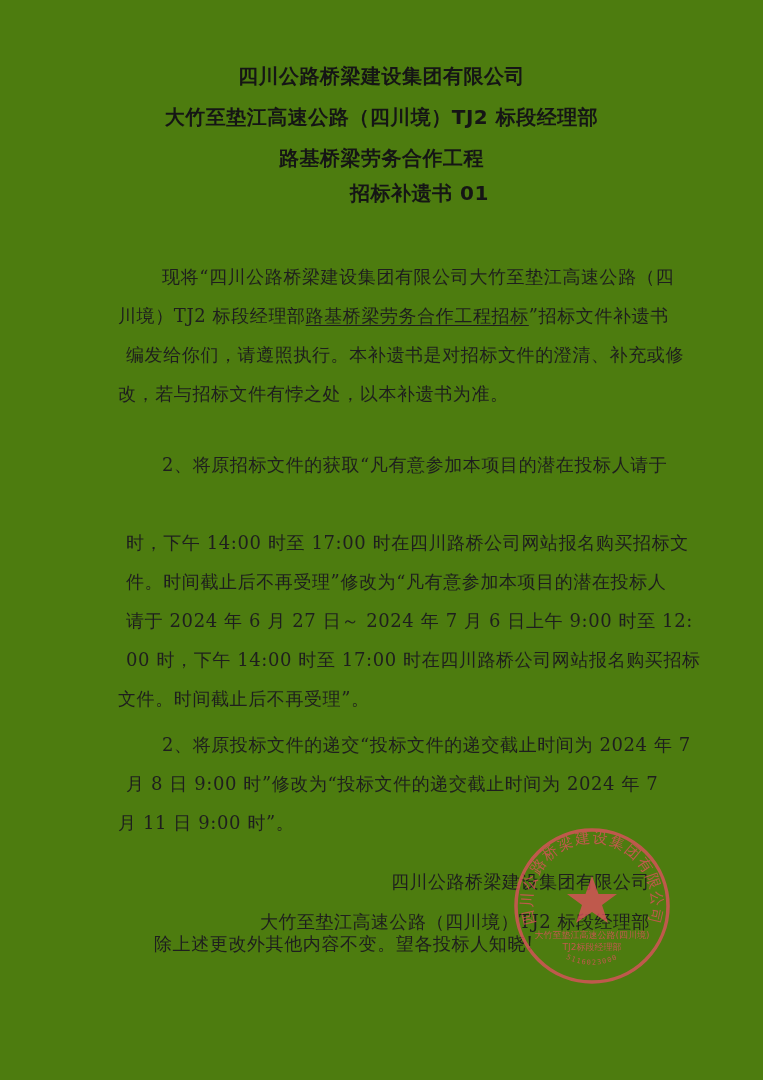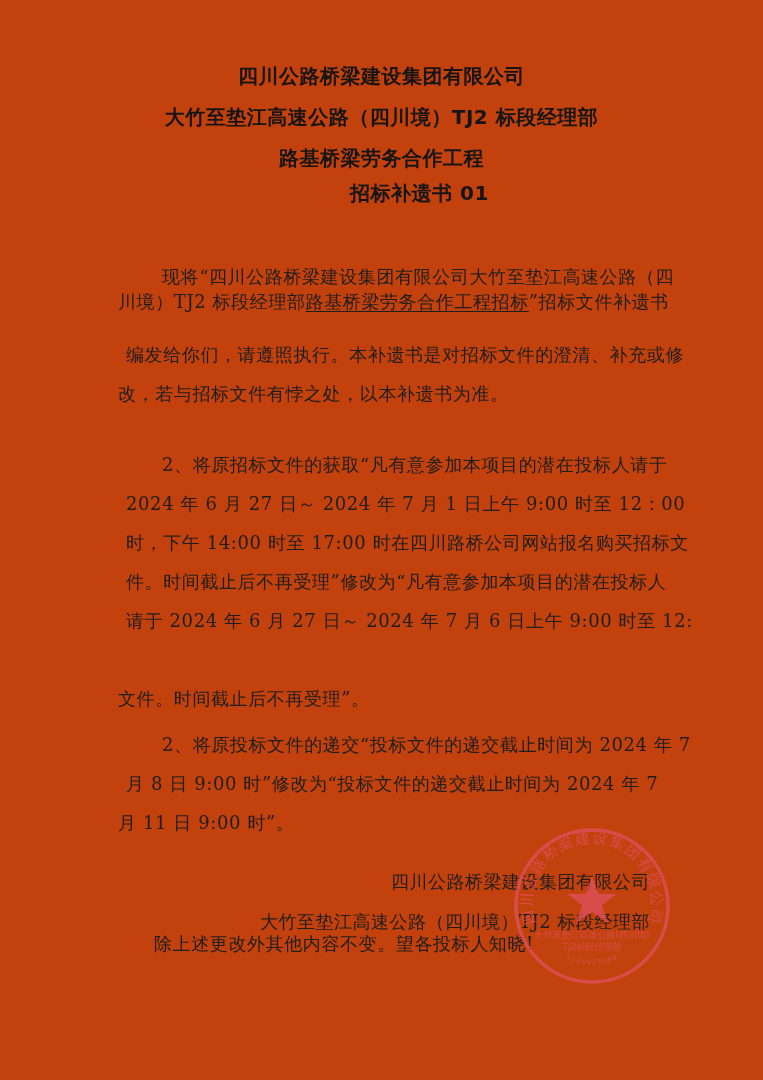--- a/index.html
+++ b/index.html
@@ -12,21 +12,21 @@
       height: 1080px;
       position: relative;
       overflow: hidden;
       color: #1a1a1a;
       font-family: "DejaVu Serif", "Liberation Serif", serif;
     }
     .page {
       position: absolute;
       left: 0; top: 0;
       width: 763px; height: 1080px;
-      background: #c2410c;
+      background: #4d7c0f;
     }
     .title {
       position: absolute;
       left: 0;
       width: 763px;
       text-align: center;
       font-family: "DejaVu Sans", "Liberation Sans", sans-serif;
       font-weight: bold;
       font-size: 20px;
       letter-spacing: 0.5px;
@@ -85,31 +85,31 @@
 
 <div class="page">
 
   <div class="title t1">四川公路桥梁建设集团有限公司</div>
   <div class="title t2">大竹至垫江高速公路（四川境）TJ2 标段经理部</div>
   <div class="title t3">路基桥梁劳务合作工程</div>
   <div class="title t4">招标补遗书 01</div>
 
 
   <div class="line indent justify-fill" style="top:263px; width:496px;">现将“四川公路桥梁建设集团有限公司大竹至垫江高速公路（四</div>
-  <div class="line" style="top:288px;text-align:right;">
+  <div class="line" style="top:302px;text-align:right;">
     <span>川境）TJ2 标段经理部</span><span class="u">路基桥梁劳务合作工程招标</span><span>”招标文件补遗书</span>
   </div>
   <div class="line justify-fill" style="top:341px;">编发给你们，请遵照执行。本补遗书是对招标文件的澄清、补充或修</div>
   <div class="line" style="top:380px;">改，若与招标文件有悖之处，以本补遗书为准。</div>
 
   <div class="line indent justify-fill" style="top:451px; width:496px;">2、将原招标文件的获取“凡有意参加本项目的潜在投标人请于</div>
-  <div class="line justify-fill" style="top:490px;">2024 年 6 月 27 日～ 2024 年 7 月 1 日上午 9:00 时至 12：00</div>
   <div class="line justify-fill" style="top:529px;">时，下午 14:00 时至 17:00 时在四川路桥公司网站报名购买招标文</div>
   <div class="line justify-fill" style="top:568px;">件。时间截止后不再受理”修改为“凡有意参加本项目的潜在投标人</div>
   <div class="line justify-fill" style="top:607px;">请于 2024 年 6 月 27 日～ 2024 年 7 月 6 日上午 9:00 时至 12:</div>
+  <div class="line justify-fill" style="top:646px;">00 时，下午 14:00 时至 17:00 时在四川路桥公司网站报名购买招标</div>
   <div class="line" style="top:685px;">文件。时间截止后不再受理”。</div>
 
   <div class="line indent justify-fill" style="top:731px; width:496px;">2、将原投标文件的递交“投标文件的递交截止时间为 2024 年 7</div>
   <div class="line justify-fill" style="top:770px;">月 8 日 9:00 时”修改为“投标文件的递交截止时间为 2024 年 7</div>
   <div class="line" style="top:809px;">月 11 日 9:00 时”。</div>
 
   <div class="line indent" style="top:898px;margin-top:32px;">除上述更改外其他内容不变。望各投标人知晓!</div>
 
   <div class="right" style="top:868px;">四川公路桥梁建设集团有限公司</div>
   <div class="right" style="top:908px;">大竹至垫江高速公路（四川境）TJ2 标段经理部</div>

